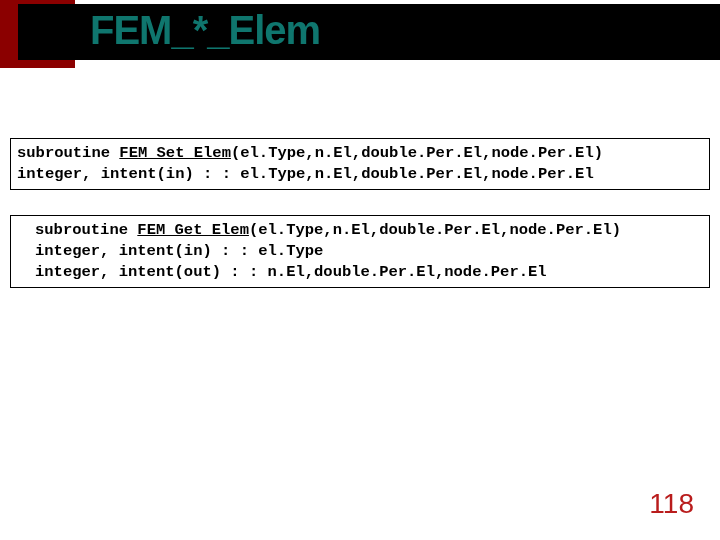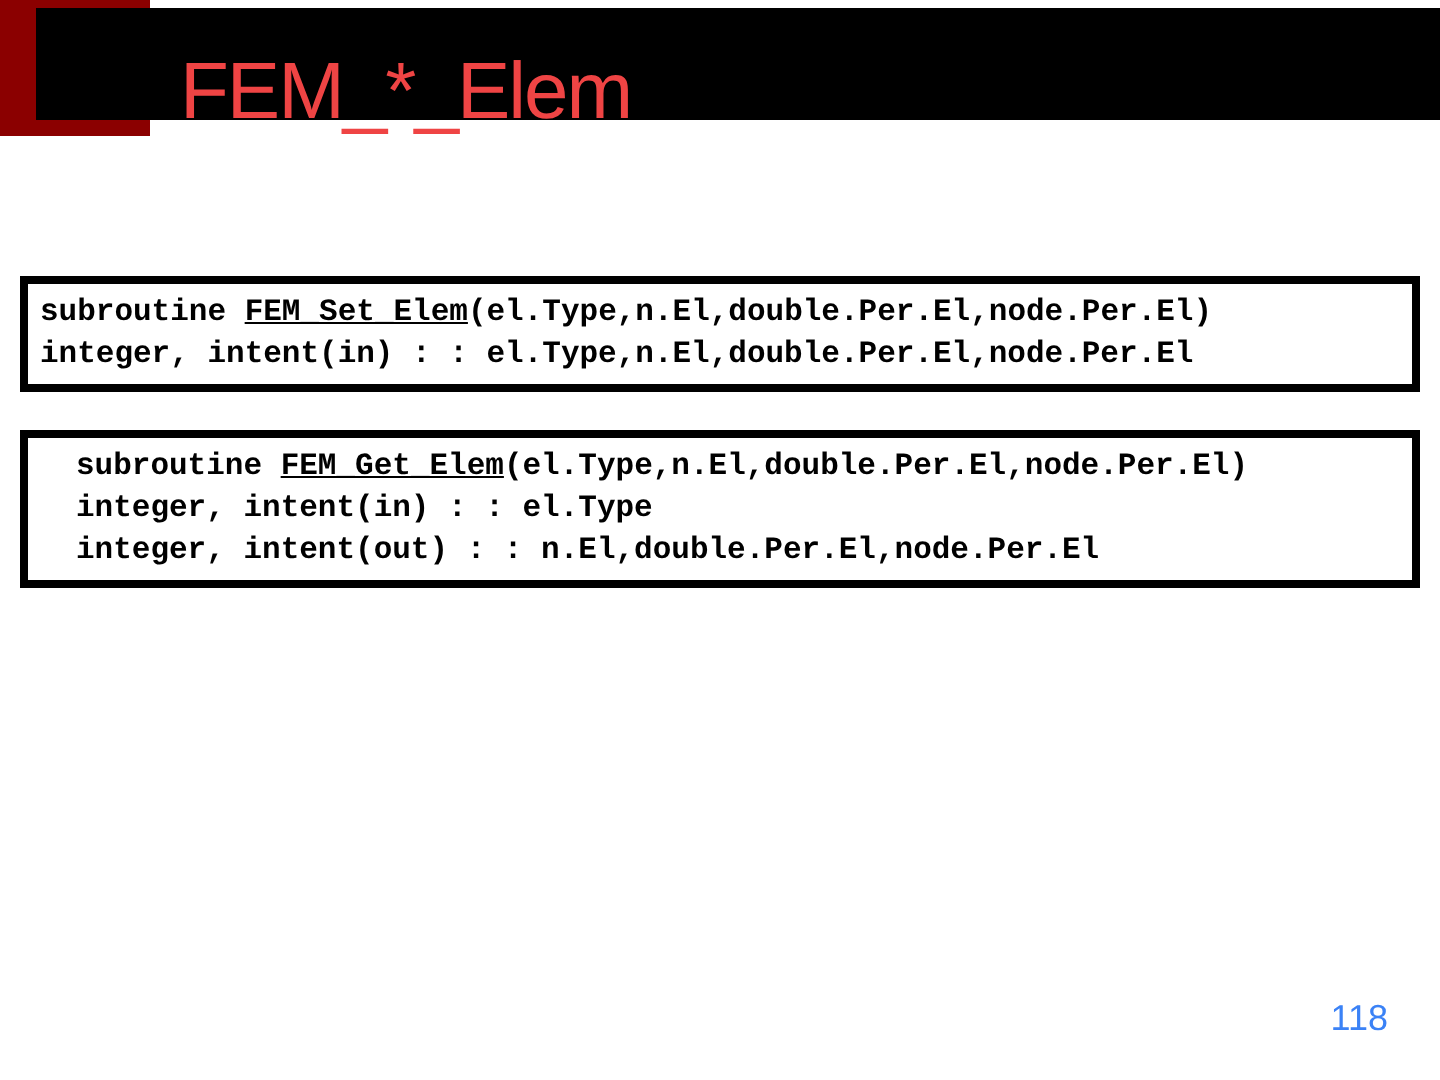--- a/index.html
+++ b/index.html
@@ -30,49 +30,48 @@
     top: 4px;
     left: 18px;
     width: 702px;
     height: 56px;
     background: #000000;
   }
   .title {
     position: absolute;
     top: 8px;
     left: 90px;
-    color: #ef4444;
+    color: #0f766e;
     font-family: "Arial Narrow", Arial, sans-serif;
-    font-weight: normal;
+    font-weight: bold;
     font-size: 40px;
     letter-spacing: -1px;
-    margin-top: 16px;
   }
   .code-box {
     position: absolute;
     left: 10px;
     width: 700px;
-    border: 4px solid #000000;
+    border: 1px solid #000000;
     background: #ffffff;
     padding: 4px 6px;
     font-family: "Courier New", monospace;
     font-size: 15.5px;
     font-weight: bold;
     line-height: 1.35;
     white-space: pre;
   }
   .code-box-1 { top: 138px; }
   .code-box-2 { top: 215px; padding-left: 24px; }
   .sub-name { text-decoration: underline; }
   .page-number {
     position: absolute;
     right: 26px;
     bottom: 20px;
-    font-size: 18px;
-    color: #3b82f6;
+    font-size: 28px;
+    color: #b91c1c;
   }
 </style>
 </head>
 <body>
 
 <div class="header-region">
   <div class="red-block"></div>
   <div class="black-bar"></div>
   <div class="title">FEM_*_Elem</div>
 </div>

